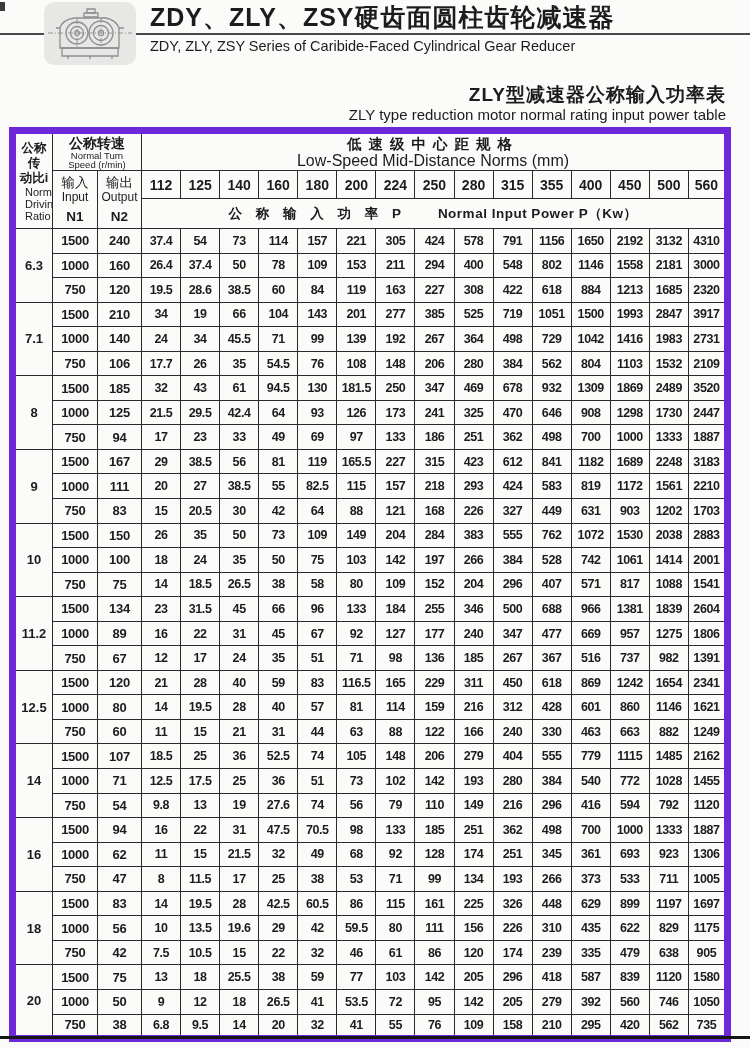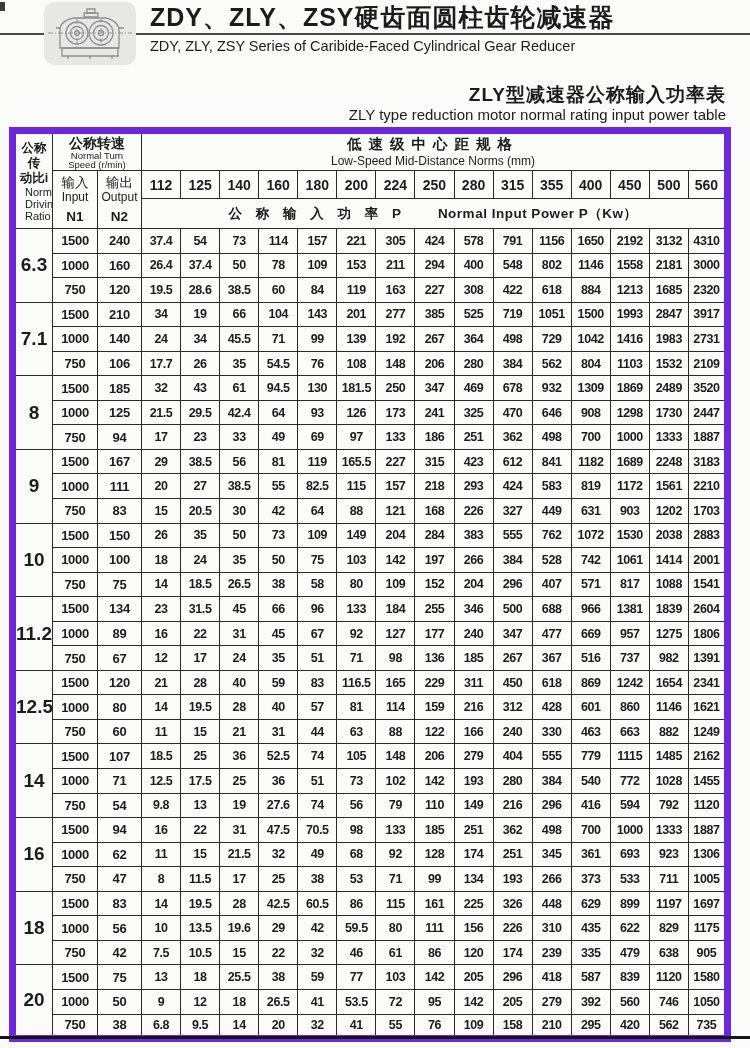--- a/index.html
+++ b/index.html
@@ -25,32 +25,32 @@
   .power-table td{border:1px solid #2a2a2a;text-align:center;vertical-align:middle;padding:0;overflow:hidden;}
   .bottom-rule{position:absolute;left:0;top:1036px;width:750px;height:3px;background:#161616;}
 
   tr.hrow1{height:40px;} tr.hrow2{height:28px;} tr.hrow3{height:30px;}
   .ratio-h div{line-height:13px;}
   .ratio-h .zhl{font-size:12.5px;font-weight:bold;line-height:15px;}
   .ratio-h .enl{font-size:11px;line-height:12px;text-align:left;padding-left:9px;}
   .speed-h .zhl{font-size:14px;font-weight:bold;line-height:15px;}
   .speed-h .enl{font-size:9.5px;line-height:9px;}
   .norms-h .norms-zh{font-size:14.5px;font-weight:bold;letter-spacing:7px;line-height:17px;}
-  .norms-h .norms-en{font-size:12px;line-height:16px;}
+  .norms-h .norms-en{font-size:16px;line-height:16px;}
   .io-h div{line-height:14px;}
   .io-h .zhl{font-size:13.5px;font-weight:normal;}
   .io-h .enl{font-size:12px;}
   .io-h .syl{font-size:13.5px;font-weight:bold;margin-top:6px;}
   .size-cell{font-size:14px;font-weight:bold;}
   .power-h{font-size:13.5px;font-weight:bold;}
   .power-h .power-zh{letter-spacing:5px;margin-right:28px;}
   .power-h .power-en{letter-spacing:0.5px;}
 
   tr.drow{height:24.55px;}
-  .ratio-cell{font-size:19px;font-weight:bold;}
+  .ratio-cell{font-size:13px;font-weight:bold;}
   .n-cell{font-size:13px;font-weight:bold;letter-spacing:-0.3px;}
   .v-cell{font-size:12.5px;font-weight:bold;letter-spacing:-0.4px;}
 </style>
 </head>
 <body>
 
 <div class="artifact"></div>
 <div class="head-rule"></div>
 
 <div class="logo">

